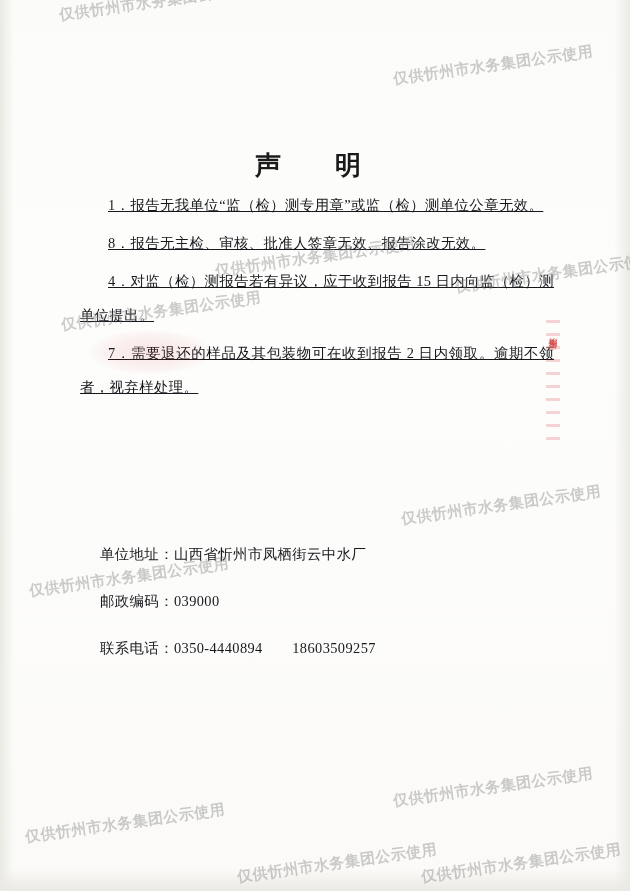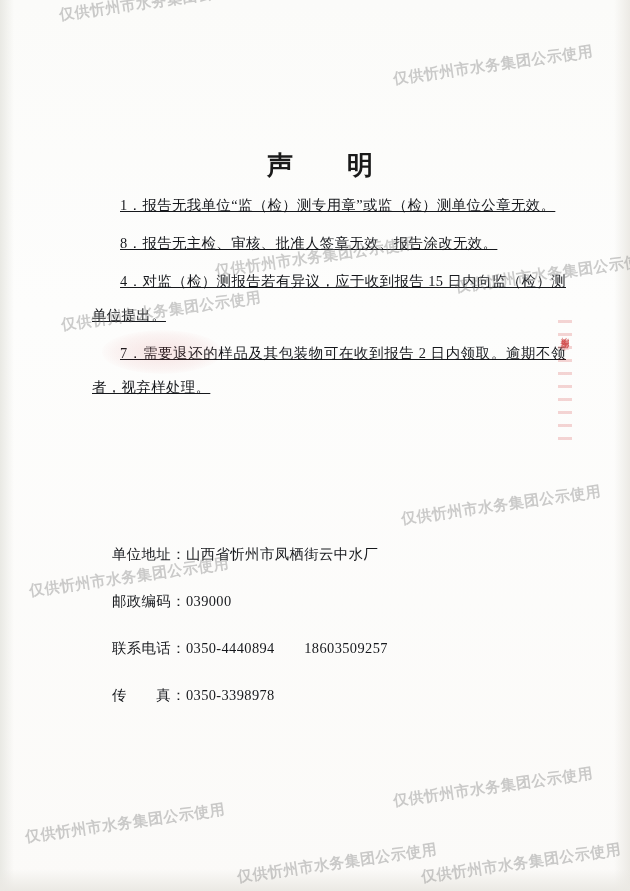--- a/index.html
+++ b/index.html
@@ -37,21 +37,21 @@
   }
   .paper-edge-bottom {
     position: absolute;
     left: 0; right: 0; bottom: 0;
     height: 22px;
     background: linear-gradient(0deg, #ebe9e4 0%, rgba(253,253,251,0) 100%);
   }
 
   .content {
     position: absolute;
-    left: 12px; top: 0;
+    left: 0; top: 0;
     width: 570px;
     height: 891px;
   }
 
   .doc-title {
     position: absolute;
     top: 148px;
     left: 0;
     width: 630px;
     text-align: center;
@@ -169,21 +169,20 @@
       <p class="clause">1．报告无我单位“监（检）测专用章”或监（检）测单位公章无效。</p>
       <p class="clause">8．报告无主检、审核、批准人签章无效、报告涂改无效。</p>
       <p class="clause">4．对监（检）测报告若有异议，应于收到报告 15 日内向监（检）测单位提出。</p>
       <p class="clause">7．需要退还的样品及其包装物可在收到报告 2 日内领取。逾期不领者，视弃样处理。</p>
     </div>
 
     <div class="contact-block">
       <p class="contact-line">单位地址：山西省忻州市凤栖街云中水厂</p>
       <p class="contact-line">邮政编码：039000</p>
       <p class="contact-line">联系电话：0350-4440894　　18603509257</p>
-      <p class="contact-line">传　　真：0350-3398978</p>
     </div>
 
     <div class="stamp-smudge"></div>
     <div class="seal-mark"></div>
     <div class="seal-strip">检测专用章</div>
 
   </div>
 
   <div class="wm-layer" id="watermark-layer">
       <div class="wm" style="left: 58px; top: 6px; transform: rotate(-8deg);">仅供忻州市水务集团公示使用</div>

